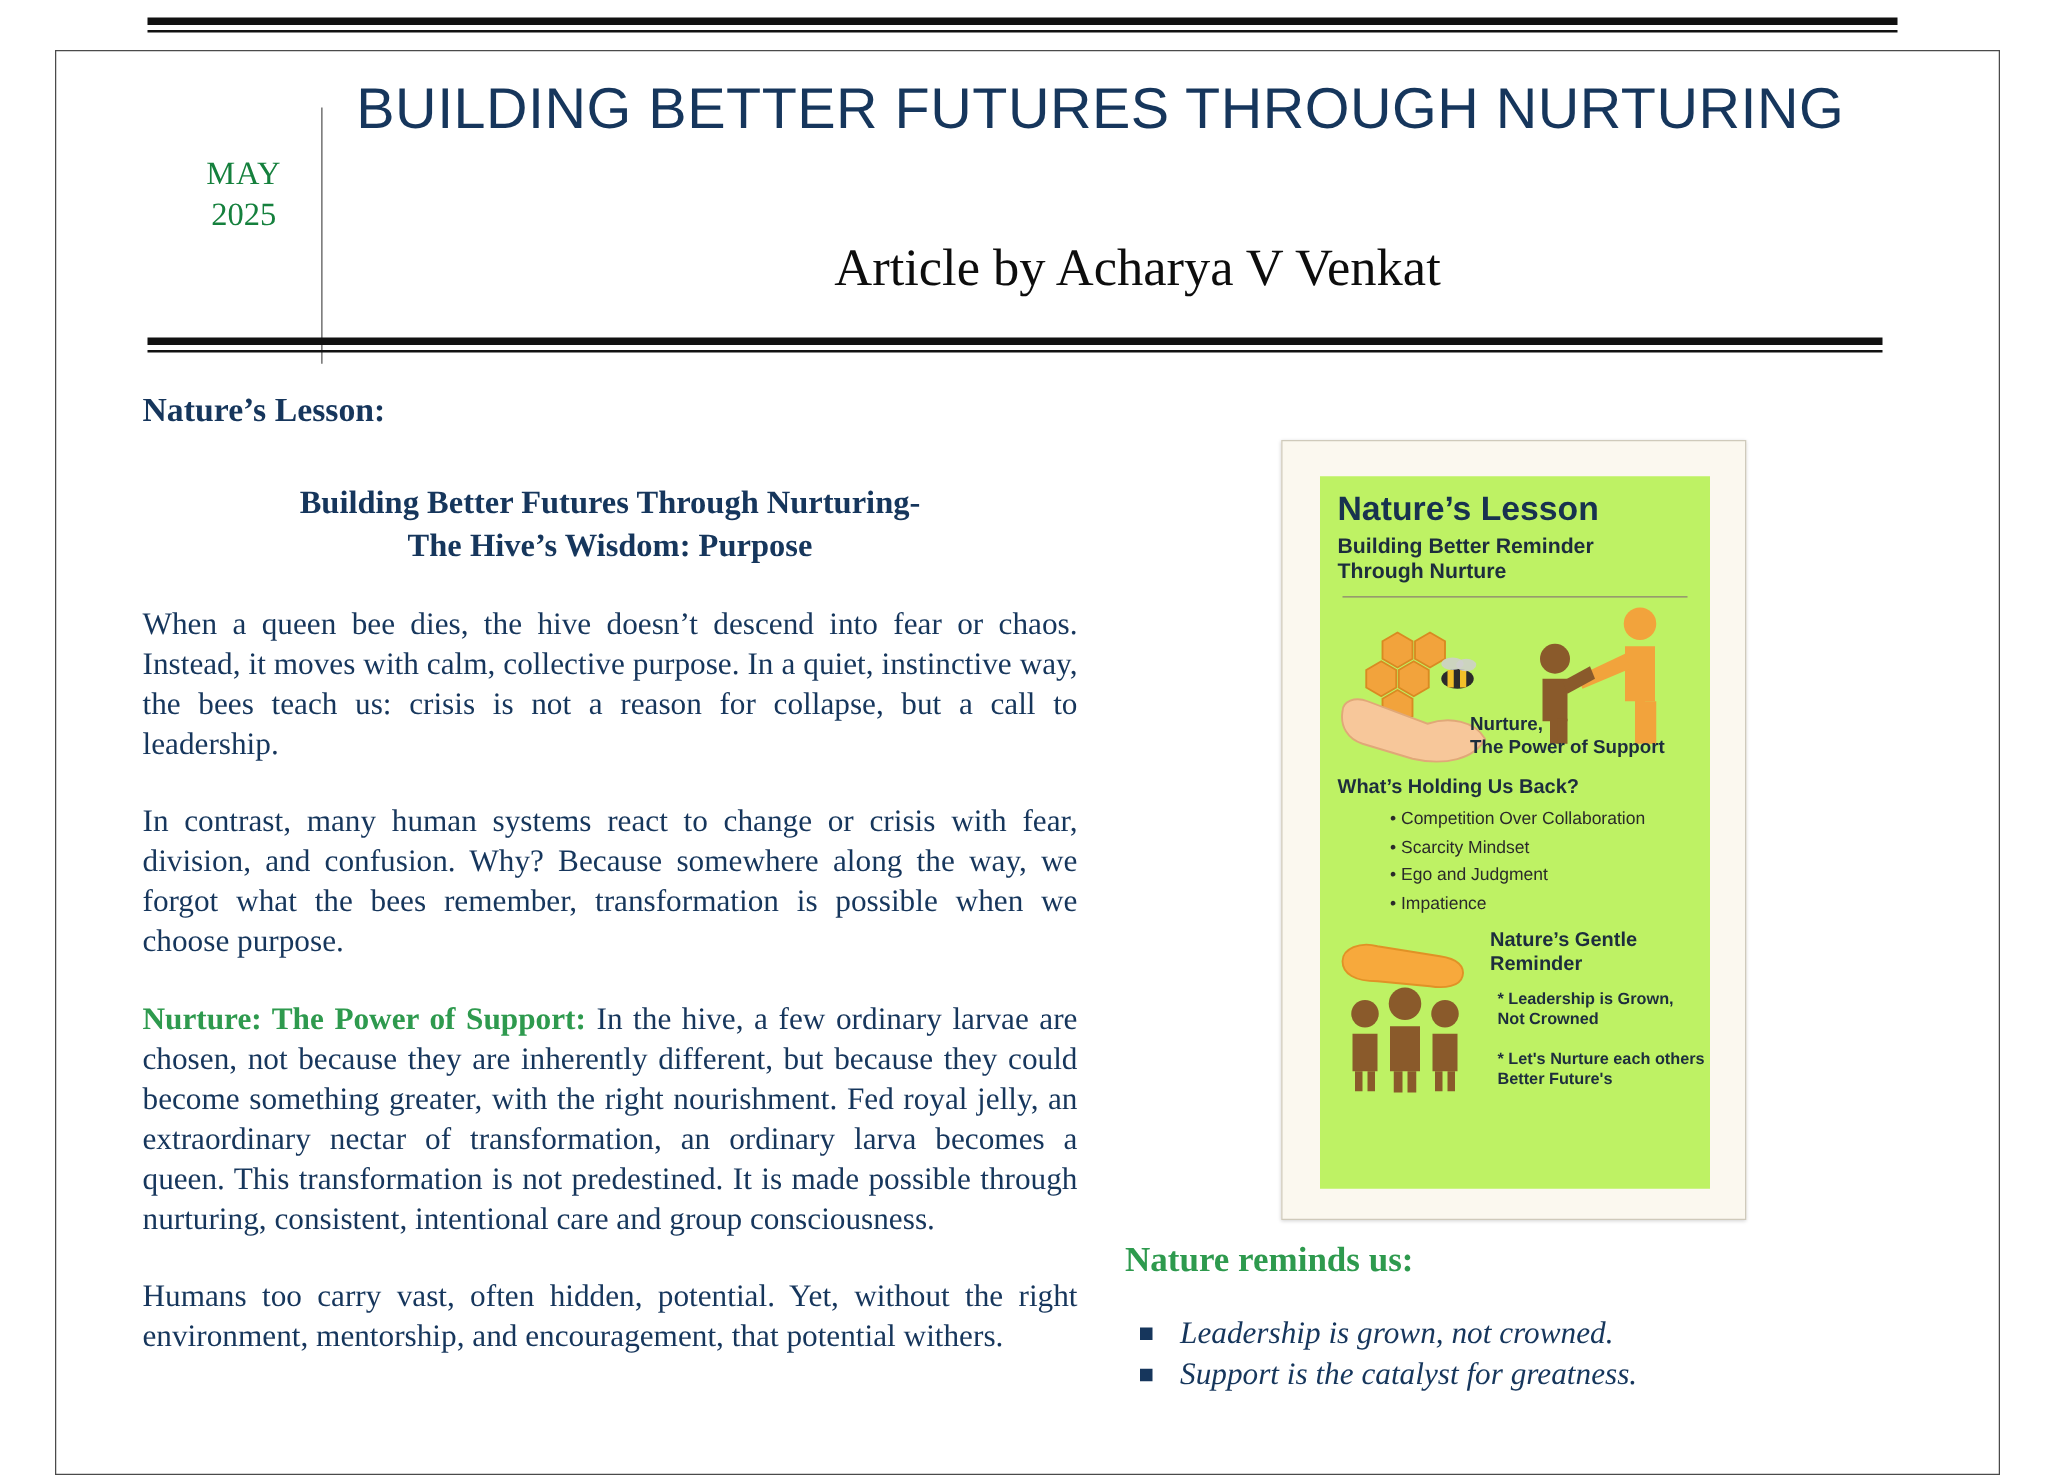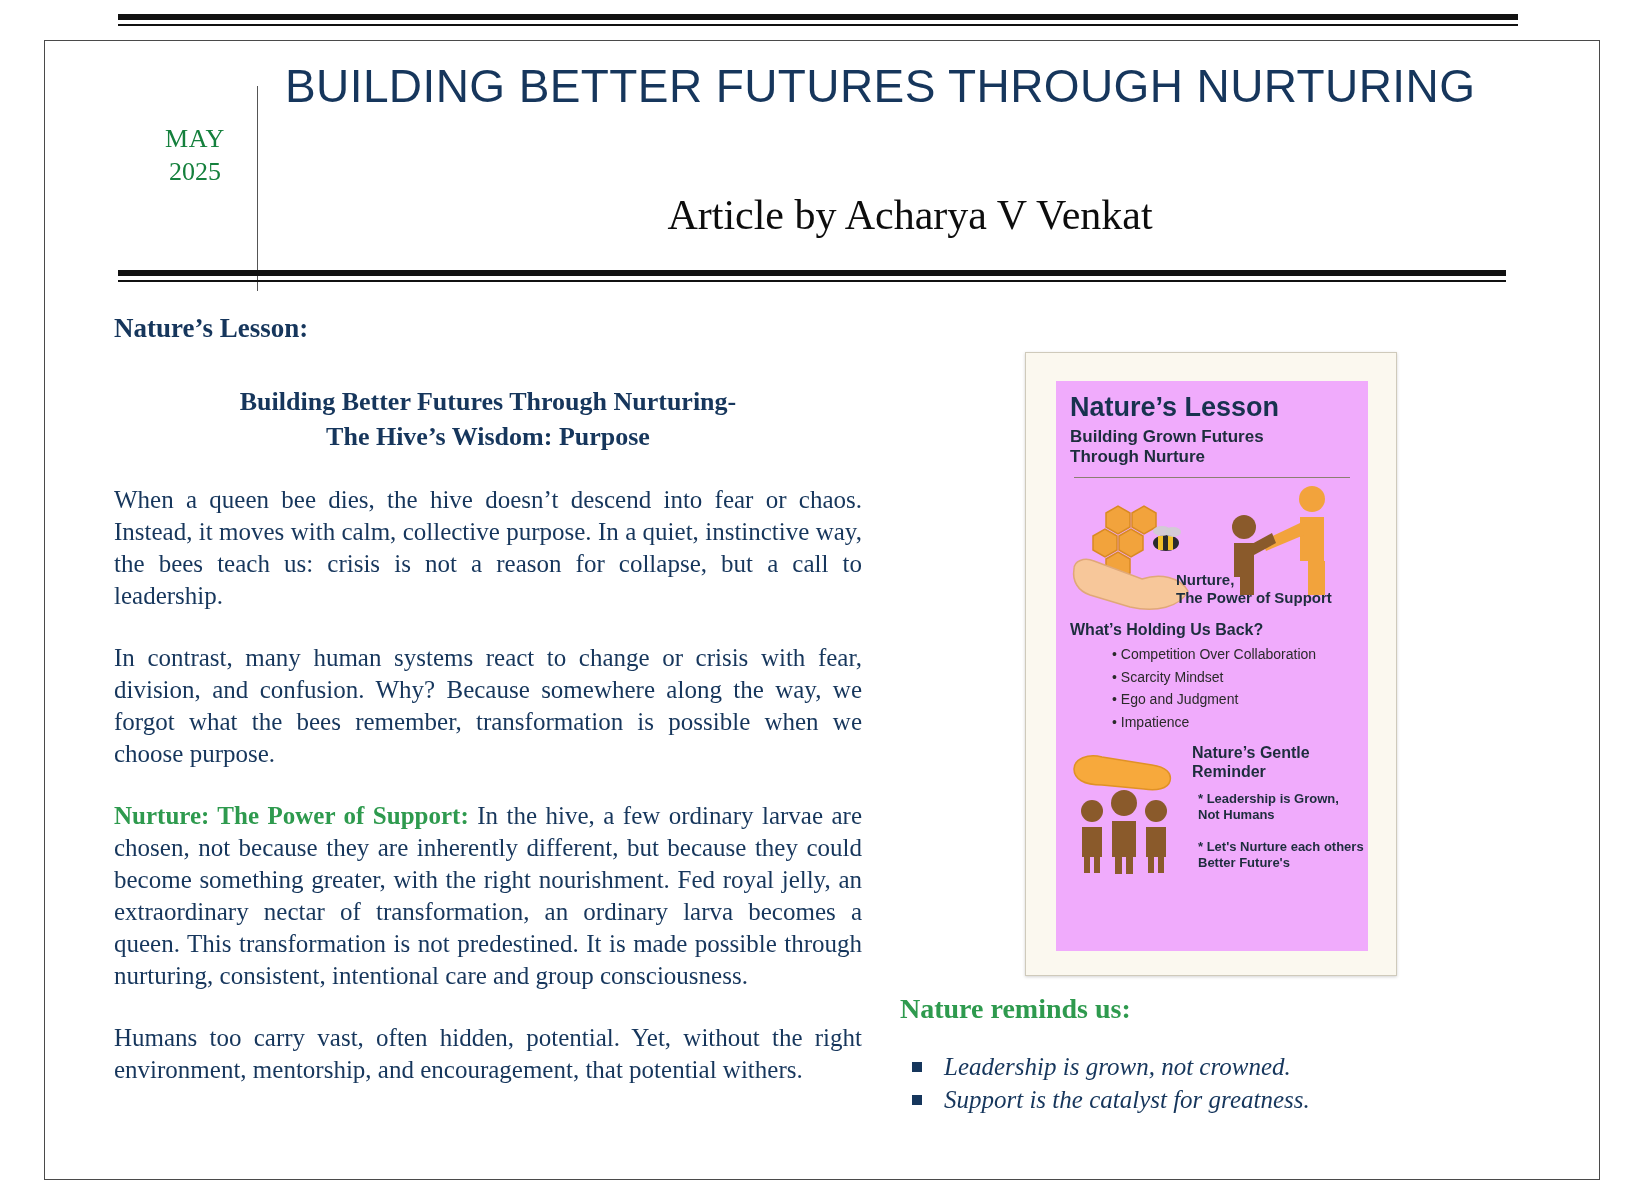--- a/index.html
+++ b/index.html
@@ -161,21 +161,21 @@
     border: 1px solid #cfcabb;
     box-shadow: 0 1px 3px rgba(0,0,0,0.18);
     box-sizing: border-box;
   }
   .info-inner {
     position: absolute;
     left: 30px;
     top: 28px;
     width: 312px;
     height: 570px;
-    background: #f0abfc;
+    background: #bef264;
     font-family: "Liberation Sans", sans-serif;
     color: #1d1d1d;
     box-sizing: border-box;
     padding: 10px 14px;
   }
   .ic-title {
     font-size: 27px;
     font-weight: bold;
     color: #18324f;
     line-height: 1.05;
@@ -334,21 +334,21 @@
     <span class="lead-in">Nurture: The Power of Support:</span><span> In the hive, a few ordinary larvae are chosen, not because they are inherently different, but because they could become something greater, with the right nourishment. Fed royal jelly, an extraordinary nectar of transformation, an ordinary larva becomes a queen. This transformation is not predestined. It is made possible through nurturing, consistent, intentional care and group consciousness.</span>
   </p>
   <p class="para">Humans too carry vast, often hidden, potential. Yet, without the right environment, mentorship, and encouragement, that potential withers.</p>
 </div>
 
 <div class="info-card">
   <div class="info-inner">
 
     <div class="ic-title">Nature’s Lesson</div>
     <div class="ic-sub">
-      <span>Building Grown Futures</span><br>
+      <span>Building Better Reminder</span><br>
       <span>Through Nurture</span>
     </div>
 
     <div class="ic-hr"></div>
 
 
     <div class="ic-art-row">
 
       <svg width="150" height="120" viewBox="0 0 150 120" style="position:absolute;left:0;top:8px;">
         <g fill="#f2a33c" stroke="#d98a22" stroke-width="1.5">
@@ -417,21 +417,21 @@
         <rect x="80" y="118" width="6" height="16" fill="#8a5a2b"></rect>
         <rect x="90" y="118" width="6" height="16" fill="#8a5a2b"></rect>
       </svg>
 
       <div class="ic-remind-title">
         <span>Nature’s Gentle</span><br>
         <span>Reminder</span>
       </div>
       <div class="ic-remind-1">
         <span>* Leadership is Grown,</span><br>
-        <span>Not Humans</span>
+        <span>Not Crowned</span>
       </div>
       <div class="ic-remind-2">
         <span>* Let's Nurture each others</span><br>
         <span>Better Future's</span>
       </div>
     </div>
 
   </div>
 </div>
 

